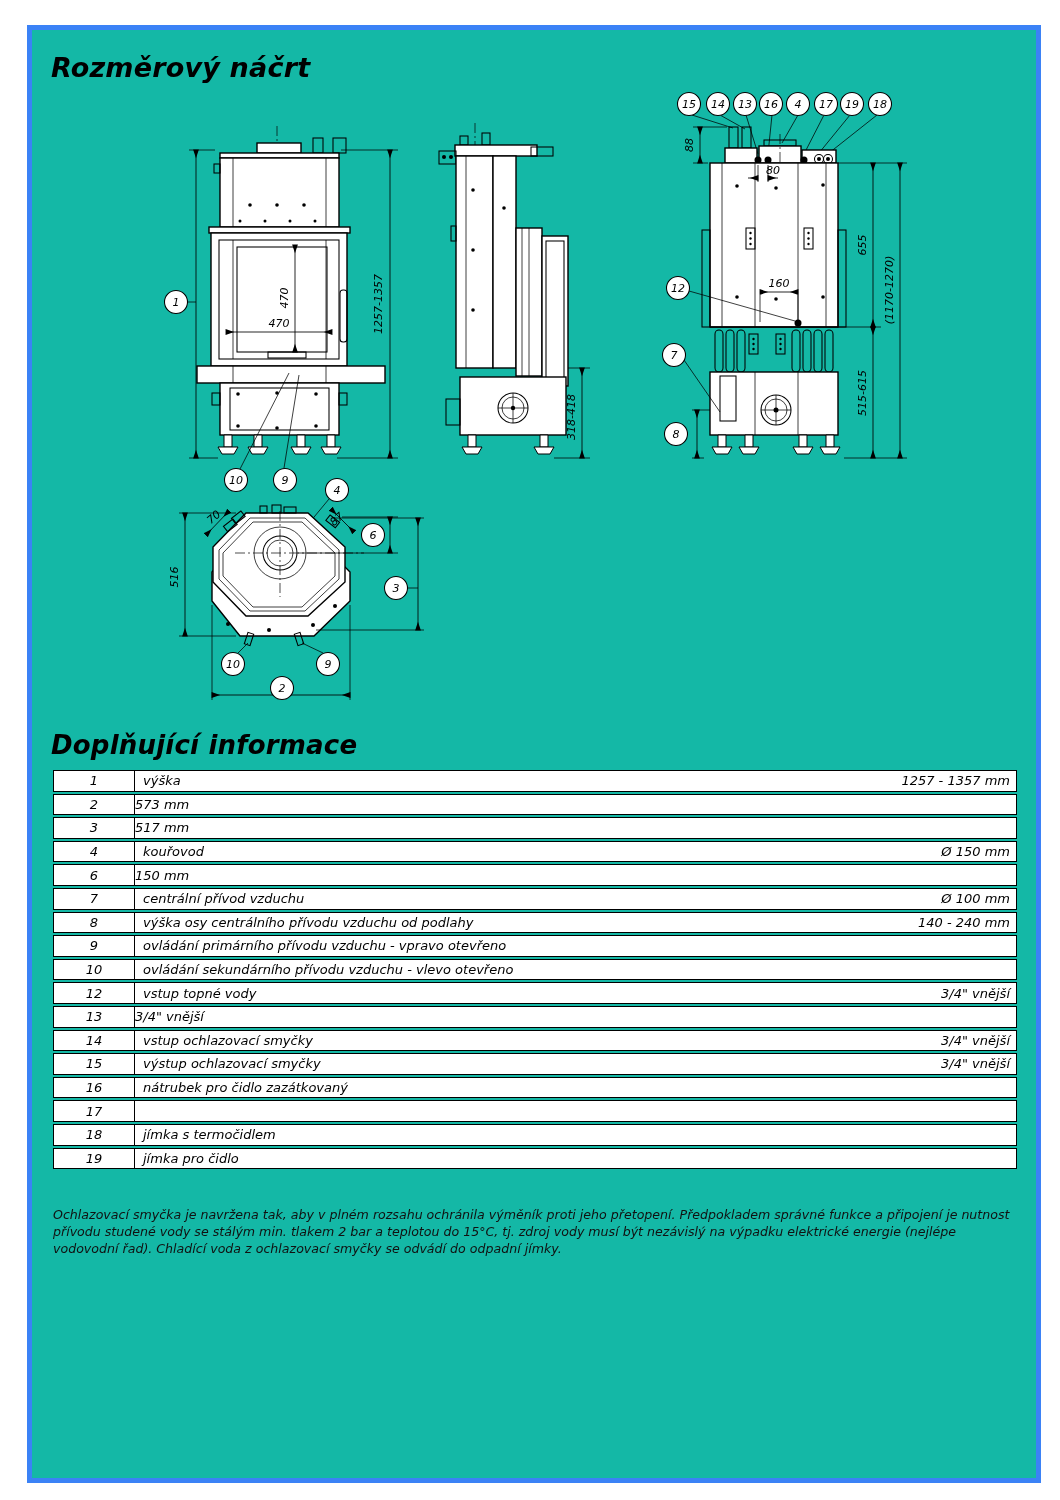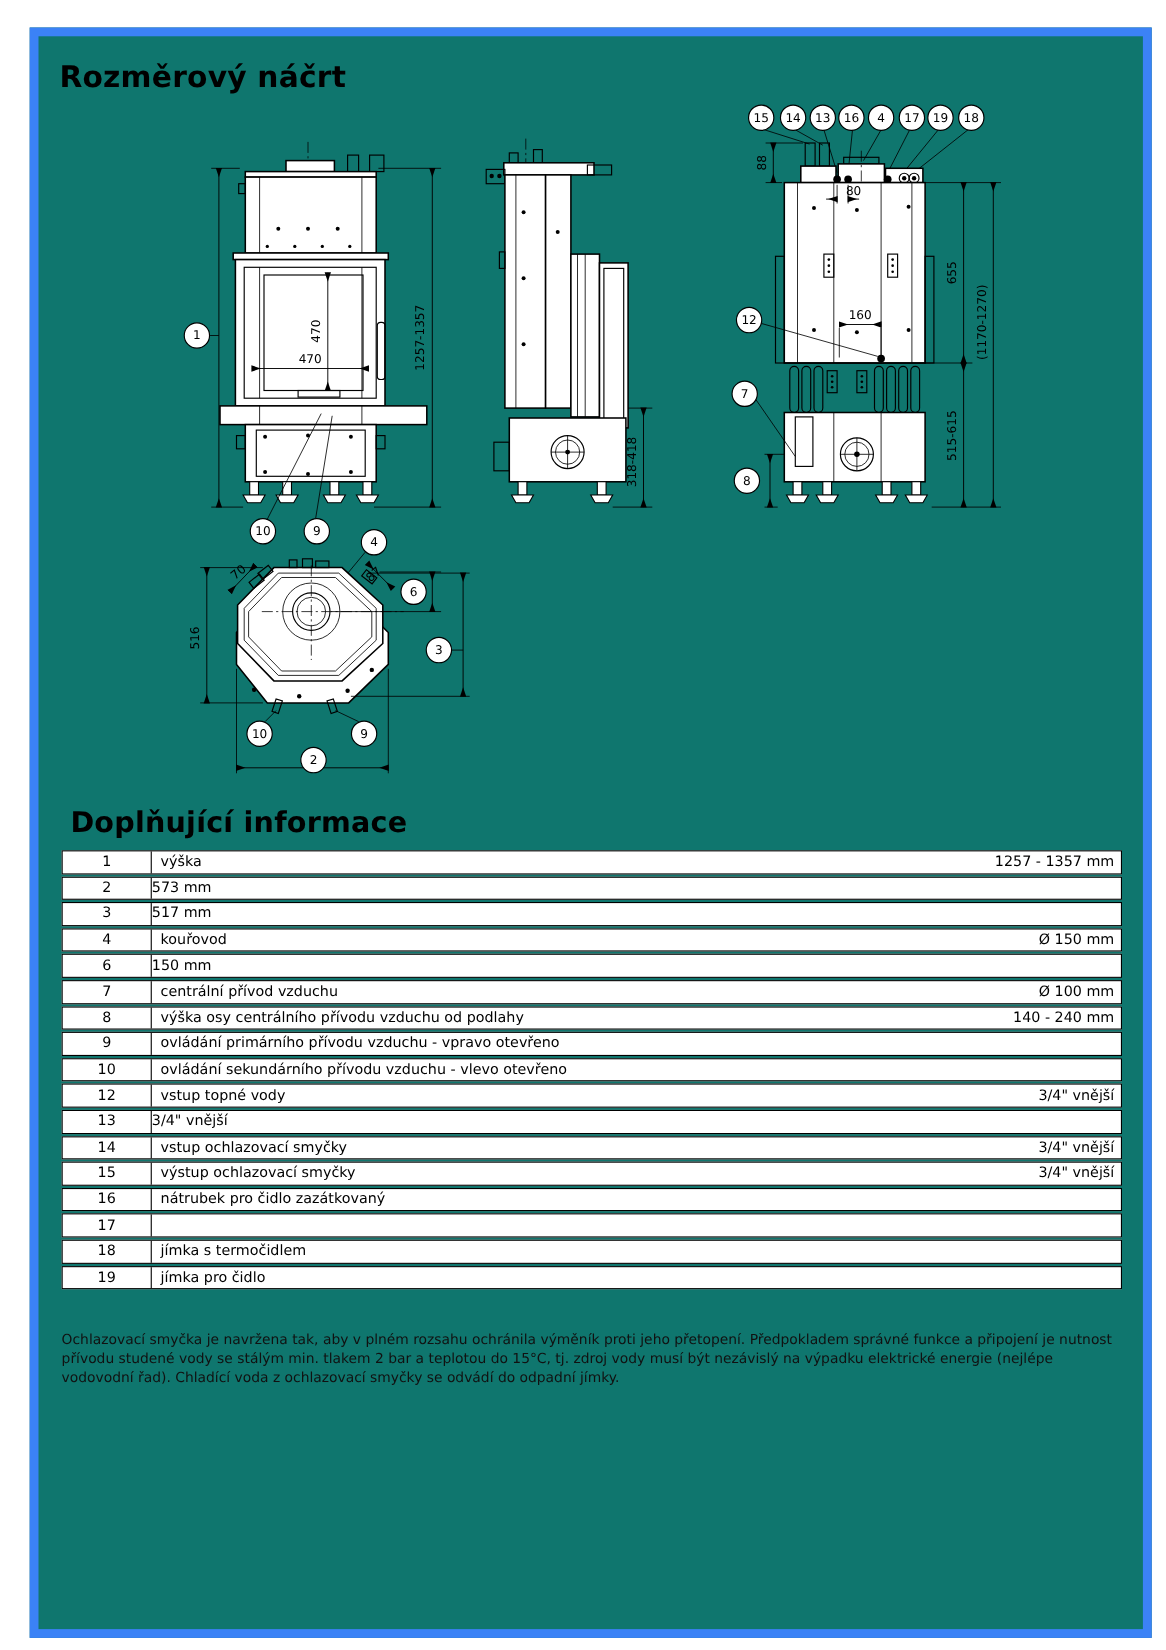--- a/index.html
+++ b/index.html
@@ -1,19 +1,19 @@
 <!DOCTYPE html>
 <html><head>
 <meta charset="utf-8">
 <style>
   html,body{margin:0;padding:0;background:#fff;}
   body{width:1060px;height:1500px;position:relative;font-family:"DejaVu Sans",sans-serif;color:#000;}
-  .page{position:absolute;left:27px;top:25px;width:1004px;height:1448px;border:8px solid #3b82f6;background:#0f766e;}
+  .page{position:absolute;left:27px;top:25px;width:1004px;height:1448px;border:5px solid #3b82f6;background:#14b8a6;font-style:italic;}
   h1.title{position:absolute;left:19px;top:22px;margin:0;font-size:27px;font-weight:700;letter-spacing:0.2px;}
-  h2.subtitle{position:absolute;left:29px;top:700px;margin:0;font-size:26px;font-weight:700;letter-spacing:0.2px;}
+  h2.subtitle{position:absolute;left:19px;top:700px;margin:0;font-size:26px;font-weight:700;letter-spacing:0.2px;}
   .drawing{position:absolute;left:0;top:60px;width:1004px;height:650px;}
   svg{display:block;}
   svg .o{stroke:#000;stroke-width:1.4;fill:#fff;}
   svg .l{stroke:#000;stroke-width:1.05;fill:none;}
   svg .t{stroke:#000;stroke-width:0.75;fill:none;}
   svg .d{stroke:#000;stroke-width:0.85;fill:none;}
   svg .cl{stroke:#000;stroke-width:0.7;fill:none;stroke-dasharray:10 3 2 3;}
   svg .f{fill:#000;stroke:none;}
   svg text{font-family:"DejaVu Sans",sans-serif;font-size:11px;fill:#000;stroke:none;}
   svg text.ct{text-anchor:middle;dominant-baseline:central;}

